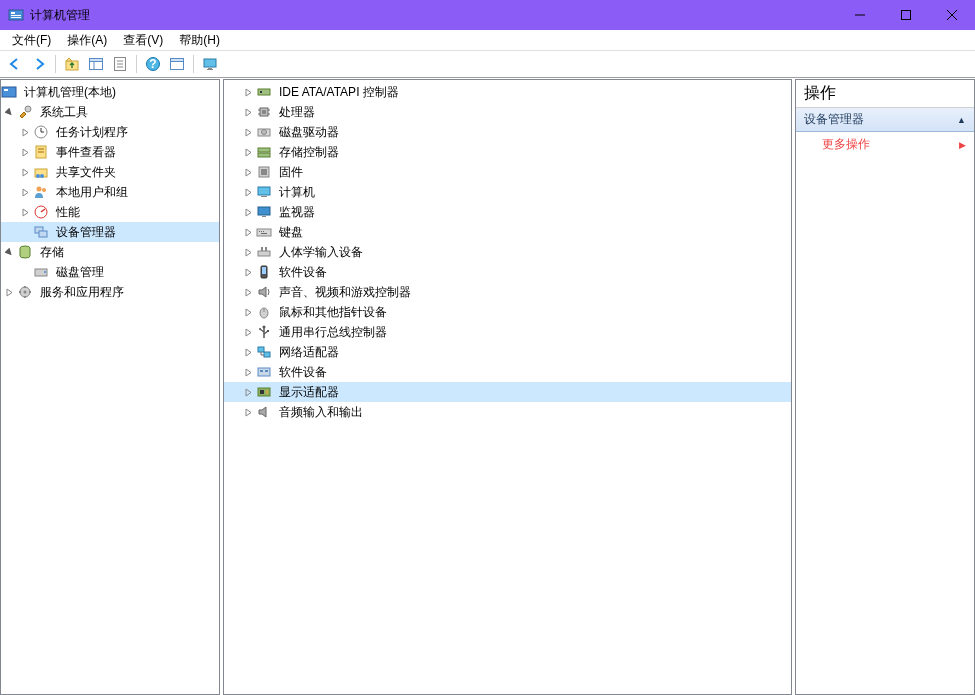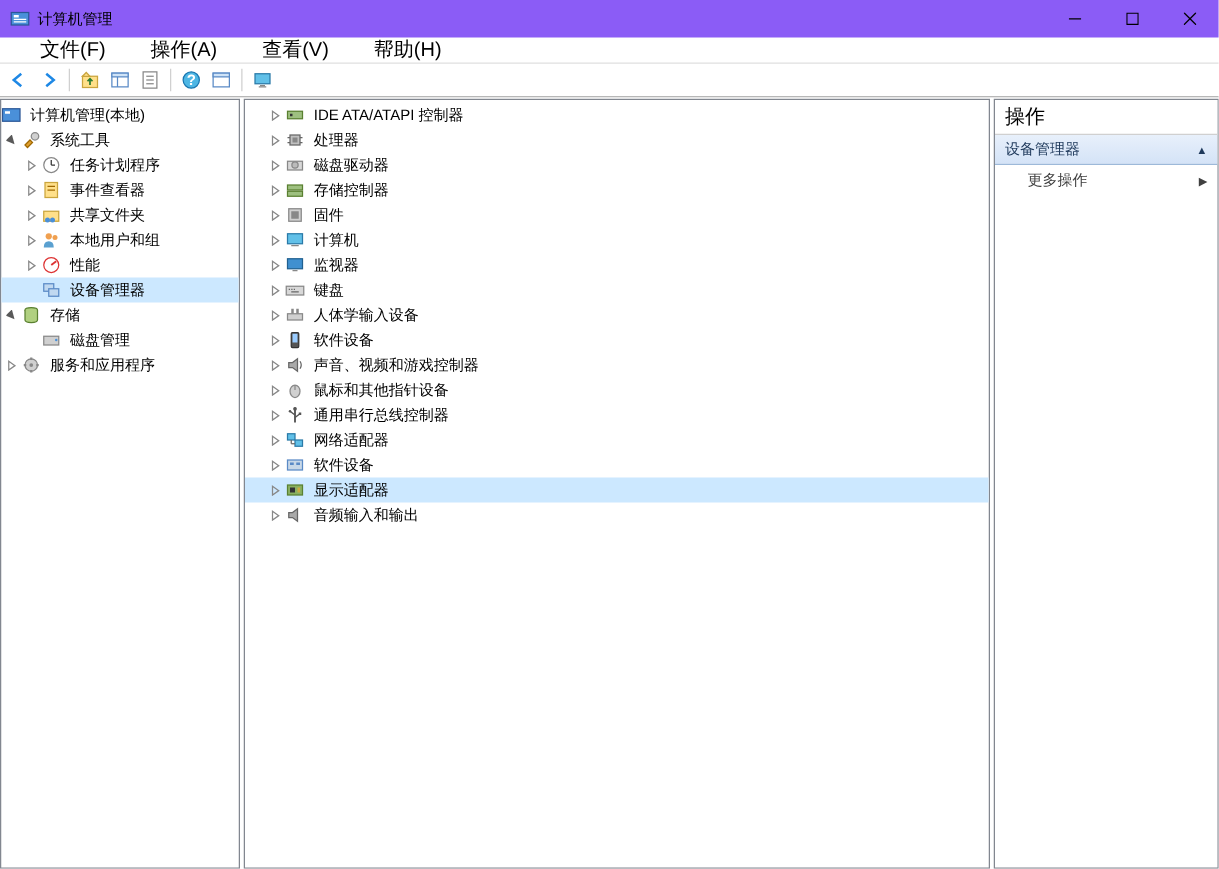--- a/index.html
+++ b/index.html
@@ -8,50 +8,50 @@
     
     .titlebar { height: 30px; display: flex; align-items: center; padding: 0 0 0 8px; border-bottom: none; background: #8b5cf6; }
     .titlebar .app-icon { width: 16px; height: 16px; margin-right: 6px; }
     .titlebar .title { flex: 1; font-size: 12px; color: #000; }
     .titlebar .winctl { display: flex; height: 30px; }
     .titlebar .winbtn { width: 46px; height: 30px; display: flex; align-items: center; justify-content: center; }
     .titlebar .winbtn svg { width: 10px; height: 10px; }
 
     
     .menubar { height: 20px; display: flex; align-items: center; padding: 0 4px; }
-    .menubar .menuitem { padding: 2px 8px; font-size: 16px; color: #000; margin-left: 20px; }
+    .menubar .menuitem { padding: 2px 8px; font-size: 12px; color: #000; }
 
     
     .toolbar { height: 28px; border-top: 1px solid #e0e0e0; border-bottom: 1px solid #a0a0a0; display: flex; align-items: center; padding: 0 4px; gap: 2px; background: #fff; }
     .toolbar .tbtn { width: 22px; height: 22px; display: flex; align-items: center; justify-content: center; border: 1px solid transparent; }
     .toolbar .tsep { width: 1px; height: 18px; background: #d0d0d0; margin: 0 3px; }
 
     
     .main { display: flex; height: calc(695px - 30px - 20px - 28px); border-top: 1px solid #fff; }
     .pane { border: 1px solid #828790; background: #fff; overflow: auto; }
-    .pane.left { width: 192px; }
+    .pane.left { width: 220px; }
     .pane.center { flex: 1; margin: 0 3px; }
     .pane.right { width: 180px; }
     
     
     .tree { padding: 2px 0; }
     .tree-row { display: flex; align-items: center; height: 20px; white-space: nowrap; }
     .tree-row.selected { background: #cce8ff; }
     .tree-row.selected .label { }
     .indent { display: inline-block; width: 16px; height: 16px; flex-shrink: 0; }
     .expander { width: 16px; height: 16px; flex-shrink: 0; display: flex; align-items: center; justify-content: center; cursor: pointer; }
     .expander svg { width: 9px; height: 9px; }
     .node-icon { width: 16px; height: 16px; flex-shrink: 0; margin-right: 4px; display: flex; align-items: center; justify-content: center; }
     .label { padding: 1px 3px; font-size: 12px; color: #000; }
 
     
     .actions-title { background: #fff; padding: 3px 8px; font-size: 16px; color: #000; border-bottom: 1px solid #d0d0d0; }
     .actions-header { background: linear-gradient(to bottom, #e8f0fb, #d4e3f7); border-bottom: 1px solid #9db9d9; padding: 3px 8px; font-size: 12px; color: #1e395b; display: flex; align-items: center; justify-content: space-between; }
     .actions-header .arrow { font-size: 9px; }
-    .actions-item { padding: 4px 8px 4px 26px; font-size: 12px; color: #404040; display: flex; align-items: center; justify-content: space-between; }
+    .actions-item { padding: 4px 8px 4px 26px; font-size: 12px; color: #ef4444; display: flex; align-items: center; justify-content: space-between; }
     .actions-item .arrow { font-size: 9px; }
 
     
     svg { display: block; }
   </style>
 </head>
 <body>
 
 <div class="titlebar">
   <span class="app-icon">

